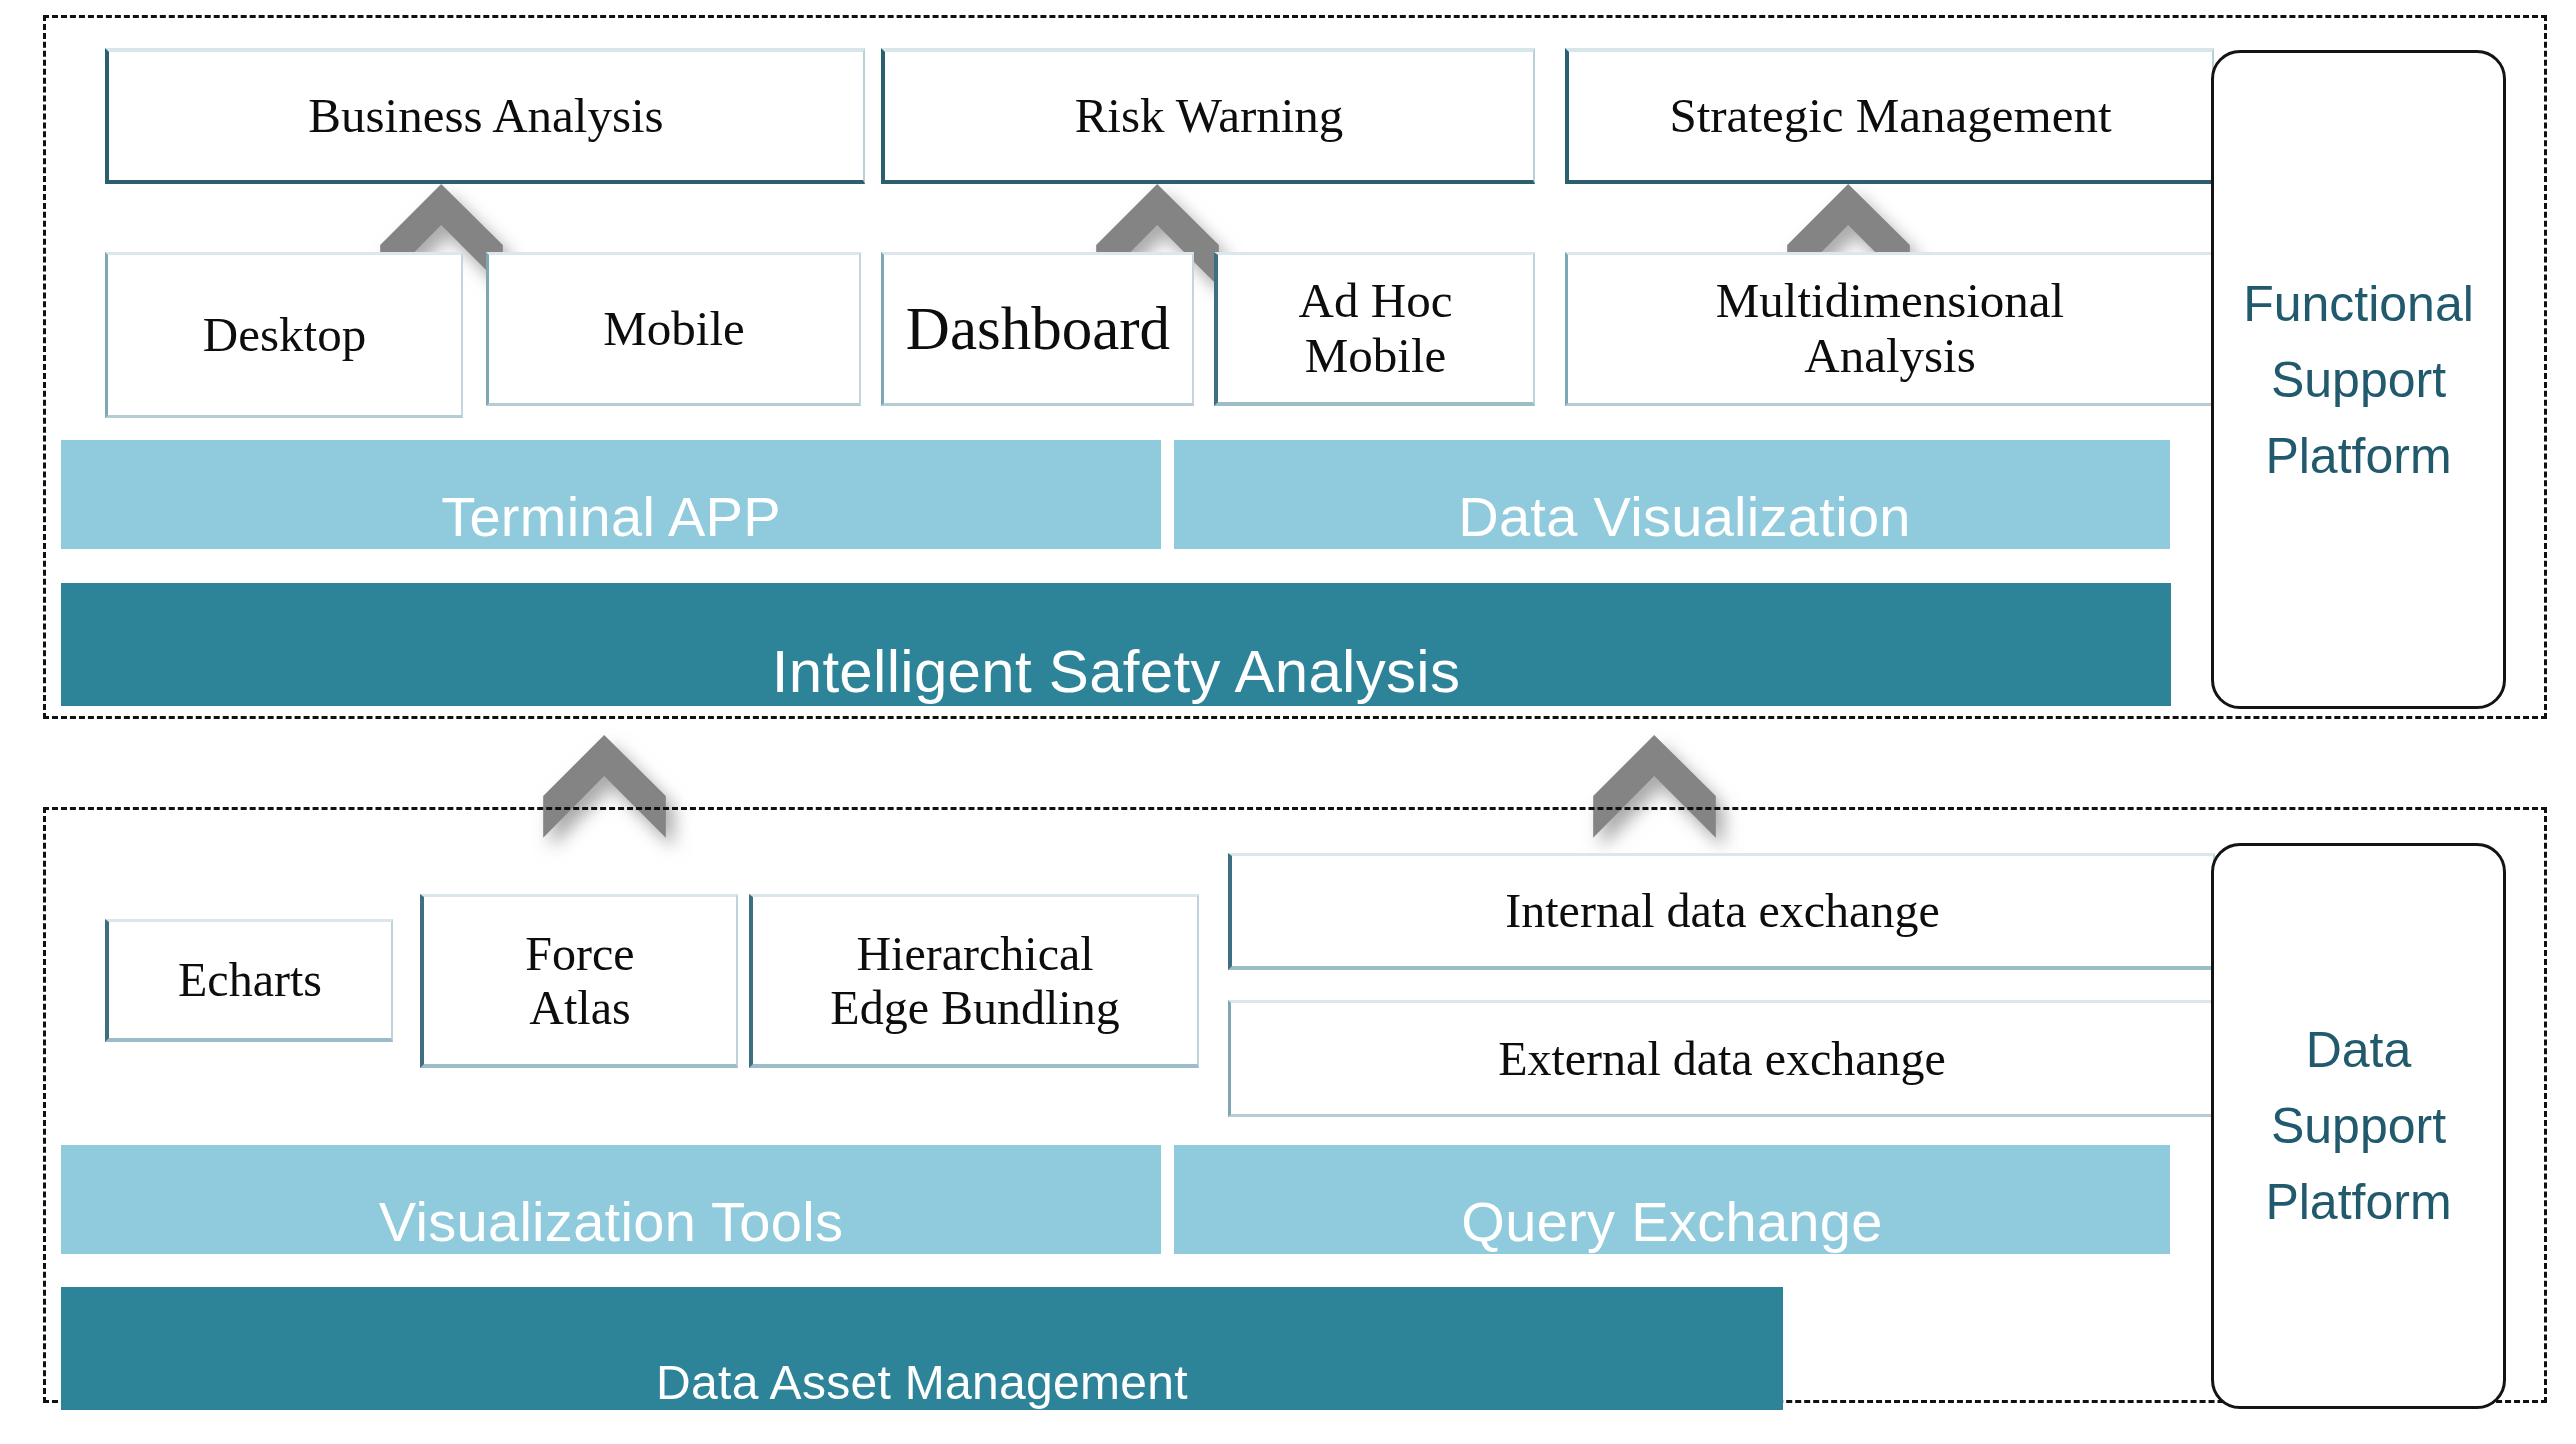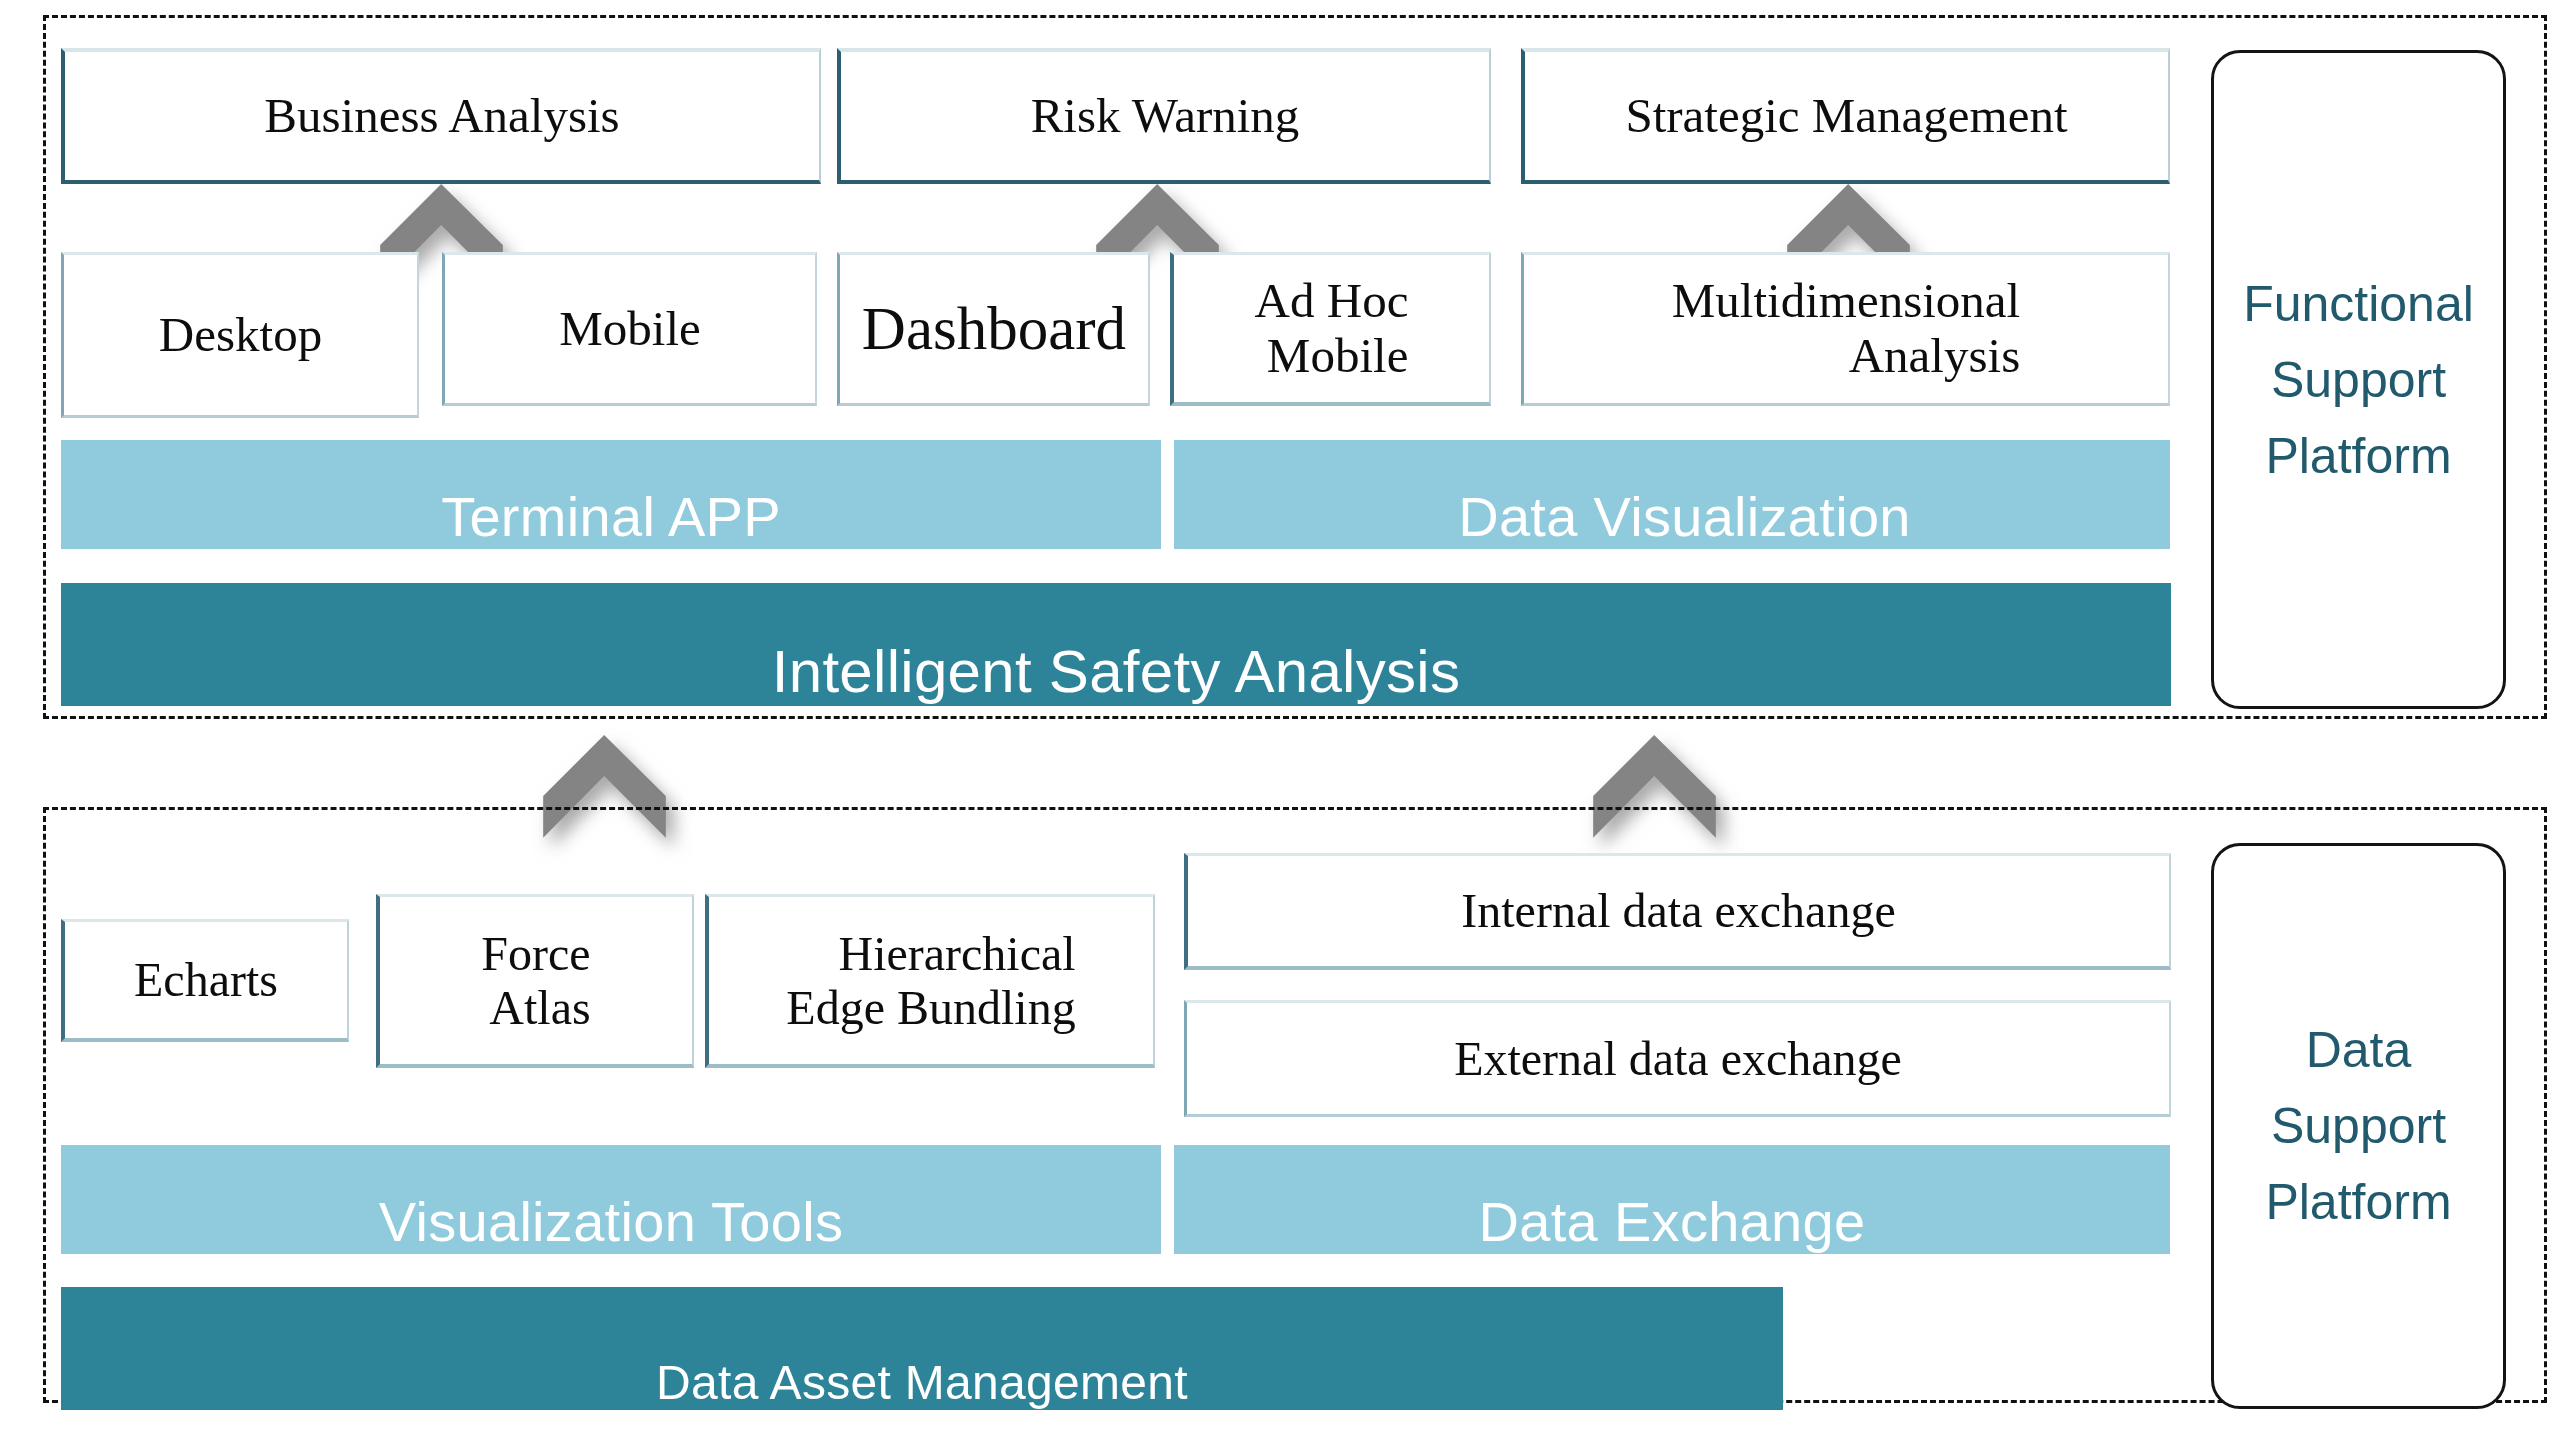--- a/index.html
+++ b/index.html
@@ -29,24 +29,25 @@
     position: absolute;
     box-sizing: border-box;
     background: #ffffff;
     border-top: 4px solid #d8e5e9;
     border-left: 4.6px solid #2b5f70;
     border-right: 2.6px solid #b9d0d8;
     border-bottom: 4.6px solid #2b5f70;
     display: flex;
     align-items: center;
     justify-content: center;
-    text-align: right;
+    text-align: center;
     color: #0d0d0d;
     font-family: "Liberation Serif", serif;
     line-height: 1.12;
+    margin-left: 44px;
   }
   .wbox.soft {
     border-top: 3.3px solid #dbe7eb;
     border-left: 3.3px solid #7fa6b4;
     border-right: 2.6px solid #c4d6dd;
     border-bottom: 3.3px solid #b6ccd4;
   }
   .wbox.soft2 {
     border-top: 3.3px solid #dbe7eb;
     border-left: 4px solid #3d6f80;
@@ -194,21 +195,21 @@
     <span>Internal data exchange</span>
   </div>
   <div class="wbox soft" style="left:1184px; top:1000px; width:987px; height:117px; font-size:48px;">
     <span>External data exchange</span>
   </div>
 
   <div class="band light" style="left:61px; top:1145px; width:1100px; height:109px; font-size:56px;">
     <span>Visualization Tools</span>
   </div>
   <div class="band light" style="left:1174px; top:1145px; width:996px; height:109px; font-size:56px;">
-    <span>Data Exchange</span>
+    <span>Query Exchange</span>
   </div>
 
   <div class="band dark" style="left:61px; top:1287px; width:1722px; height:123px; font-size:48px;">
     <span>Data Asset Management</span>
   </div>
 
   <div class="platform" style="left:2211px; top:843px; width:295px; height:566px; font-size:50px; white-space:pre-line;">
     <span>Data
 Support
 Platform</span>

